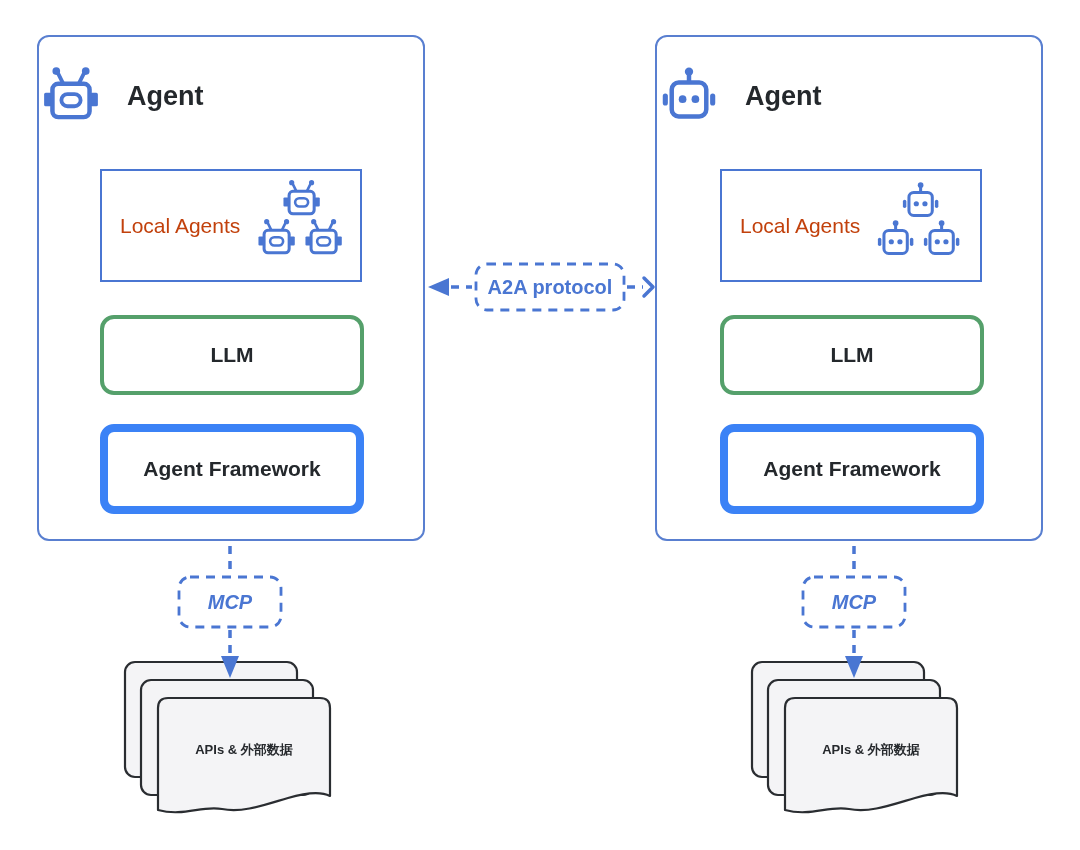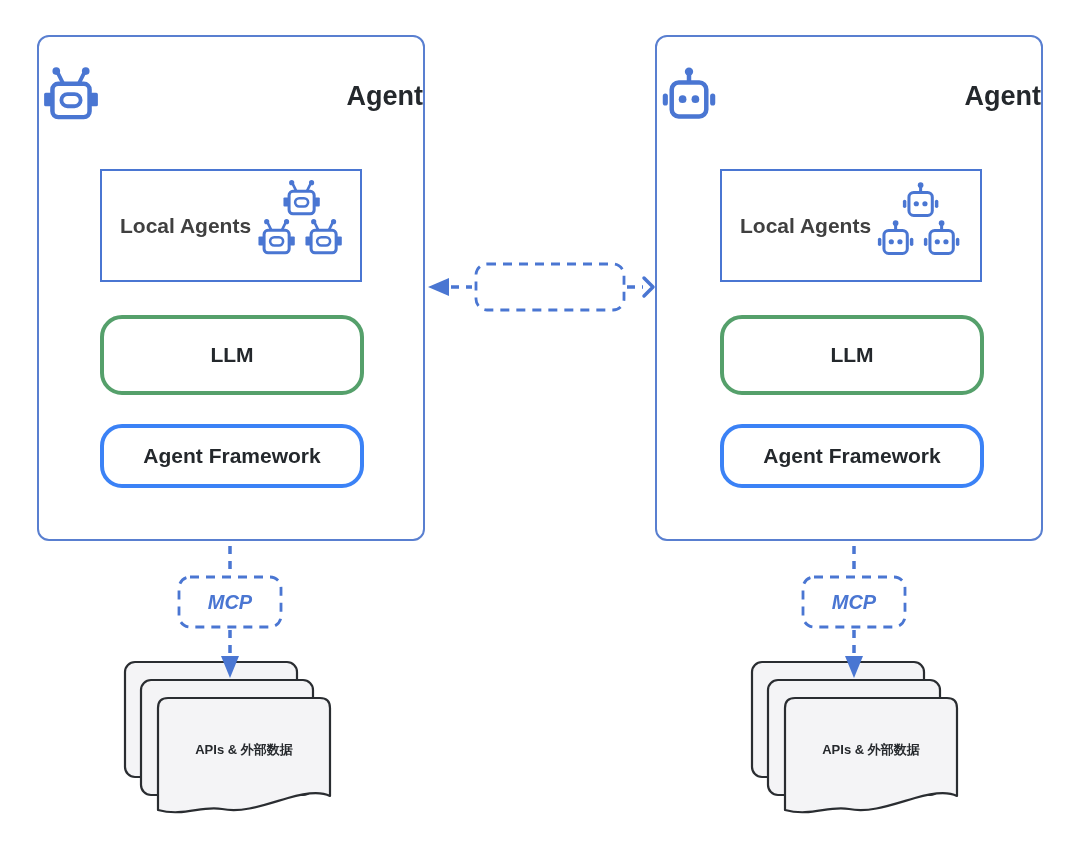--- a/index.html
+++ b/index.html
@@ -9,45 +9,45 @@
   }
   .agent-card {
     position:absolute; top:35px; width:388px; height:506px;
     border:2.5px solid #597fd0; border-radius:12px; background:#ffffff;
     box-sizing:border-box;
   }
   .card-left  { left:37px;  }
   .card-right { left:655px; }
   .agent-header {
     position:absolute; top:24px; left:0; right:0; height:70px;
-    display:flex; align-items:center; justify-content:space-between; gap:24px;
+    display:flex; align-items:center; justify-content:flex-start; gap:24px;
   }
   .agent-title { font-size:27px; font-weight:bold; color:#24282c; }
   .local-box {
     position:absolute; top:132px; width:262px; height:113px;
     border:2.2px solid #4a76d2; background:#ffffff; box-sizing:border-box;
   }
   .card-left  .local-box { left:61px; }
   .card-right .local-box { left:63px; }
   .local-label {
     position:absolute; left:18px; top:0; height:100%;
     display:flex; align-items:center;
-    font-size:21px; font-weight:bold; color:#404040; white-space:nowrap;text-align:right;
+    font-size:21px; font-weight:normal; color:#c2410c; white-space:nowrap;text-align:right;
   }
   .cluster { position:absolute; right:14px; top:9px; }
   .pill-box {
-    position:absolute; width:264px; height:80px; border-radius:22px;
+    position:absolute; width:264px; height:80px; border-radius:14px;
     background:#ffffff; box-sizing:border-box;
     display:flex; align-items:center; justify-content:center;
     font-size:21px; font-weight:bold; color:#24282c;
   }
   .card-left  .pill-box { left:61px; }
   .card-right .pill-box { left:63px; }
   .llm-box { top:278px; border:4px solid #55a06b; }
-  .fw-box  { top:387px; height:64px; border:4px solid #3b82f6; }
+  .fw-box  { top:387px; height:90px; border:8px solid #3b82f6; }
   .overlay { position:absolute; left:0; top:0; pointer-events:none; }
   .float-label {
     position:absolute; display:flex; align-items:center; justify-content:center;
     font-weight:bold; white-space:nowrap;
   }
   .a2a-label { left:476px; top:264px; width:148px; height:46px; color:#4a76d2; font-size:20px; }
   .mcp-label { top:577px; width:102px; height:50px; color:#4a76d2; font-size:20px;font-style:italic; }
   .mcp-left  { left:179px; }
   .mcp-right { left:803px; }
   .api-label { top:729px; height:42px; color:#26292d; font-size:13px; }
@@ -162,18 +162,19 @@
       </svg>
     </div>
     <div class="pill-box llm-box">
       <span>LLM</span>
     </div>
     <div class="pill-box fw-box">
       <span>Agent Framework</span>
     </div>
   </div>
 
+  <div class="float-label a2a-label">A2A protocol</div>
   <div class="float-label mcp-label mcp-left">MCP</div>
   <div class="float-label mcp-label mcp-right">MCP</div>
   <div class="float-label api-label api-left">APIs &amp; 外部数据</div>
   <div class="float-label api-label api-right">APIs &amp; 外部数据</div>
 
 </div>
 
 </body></html>

